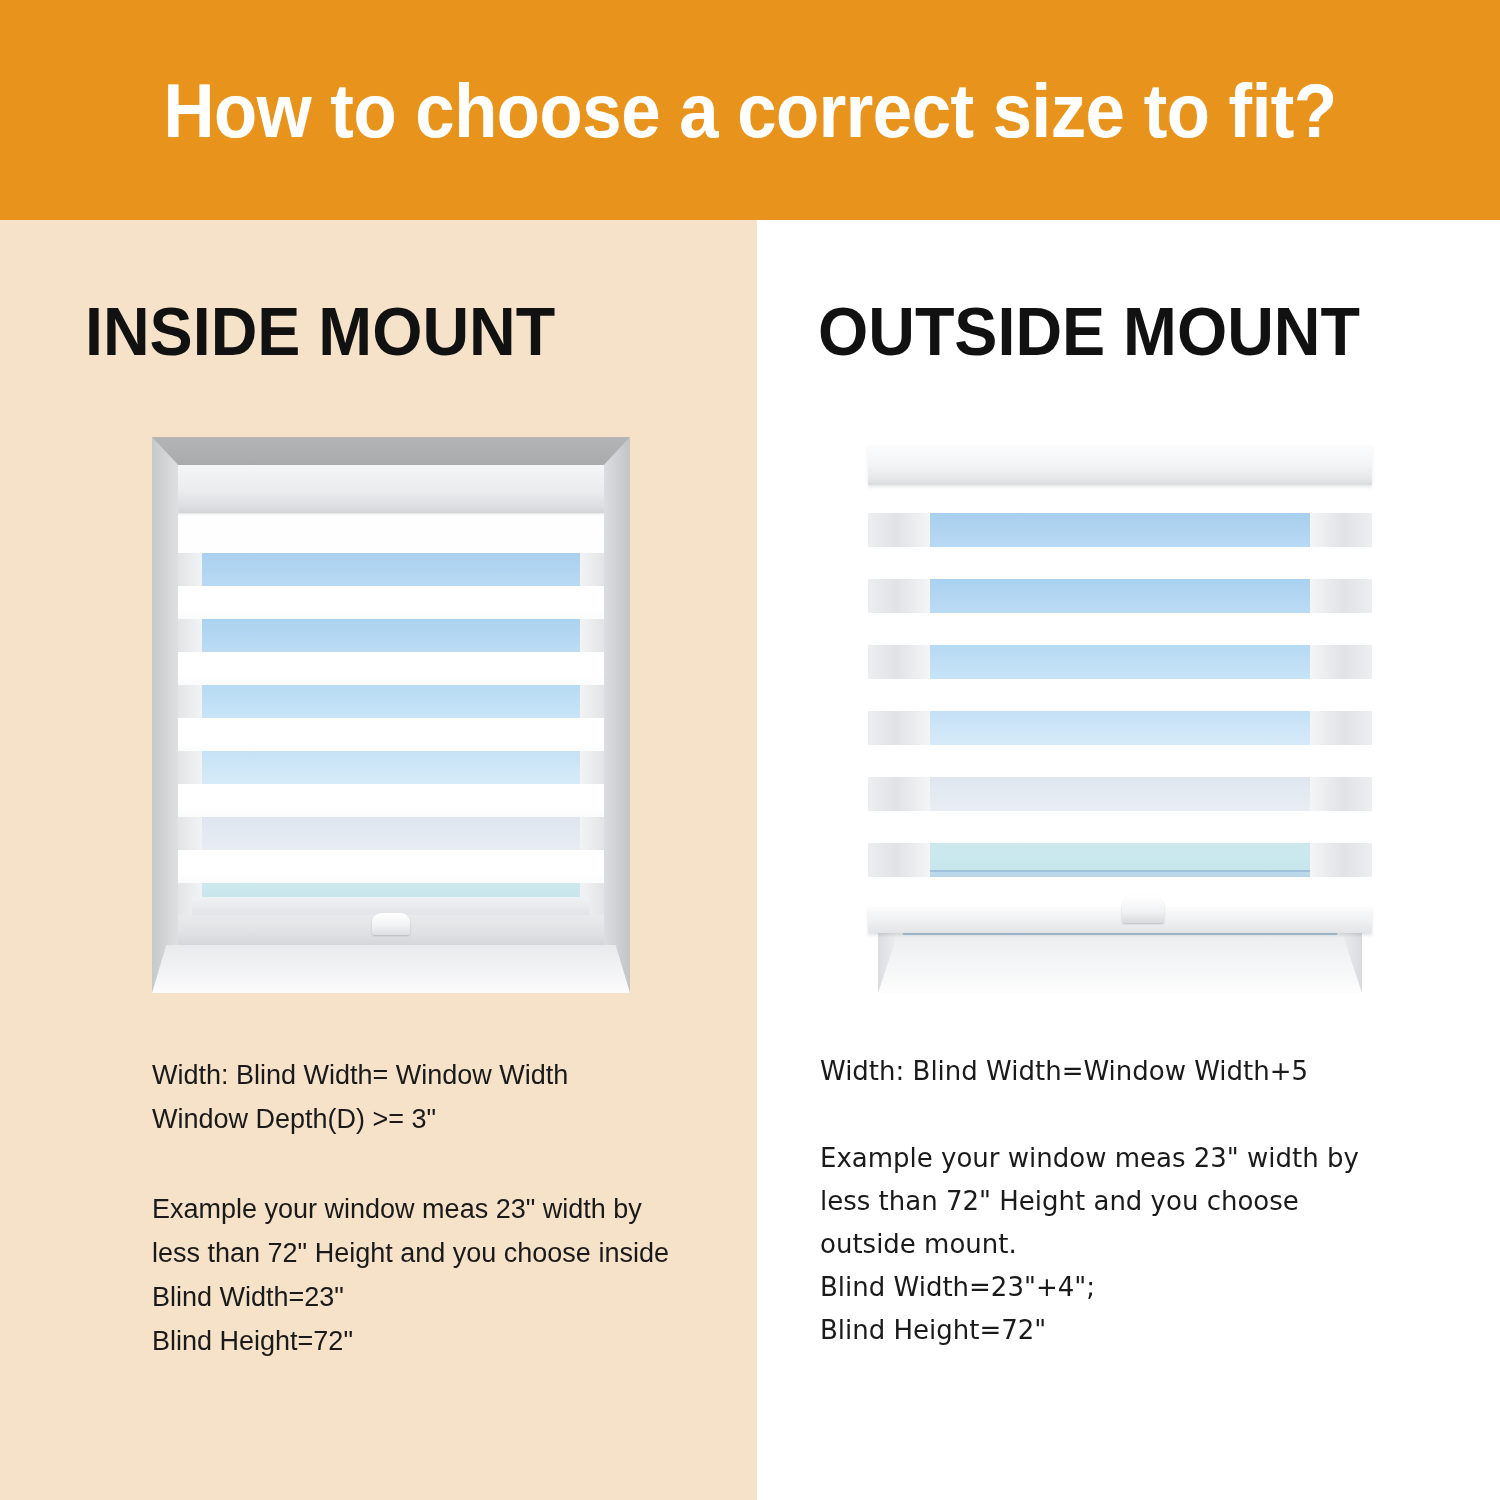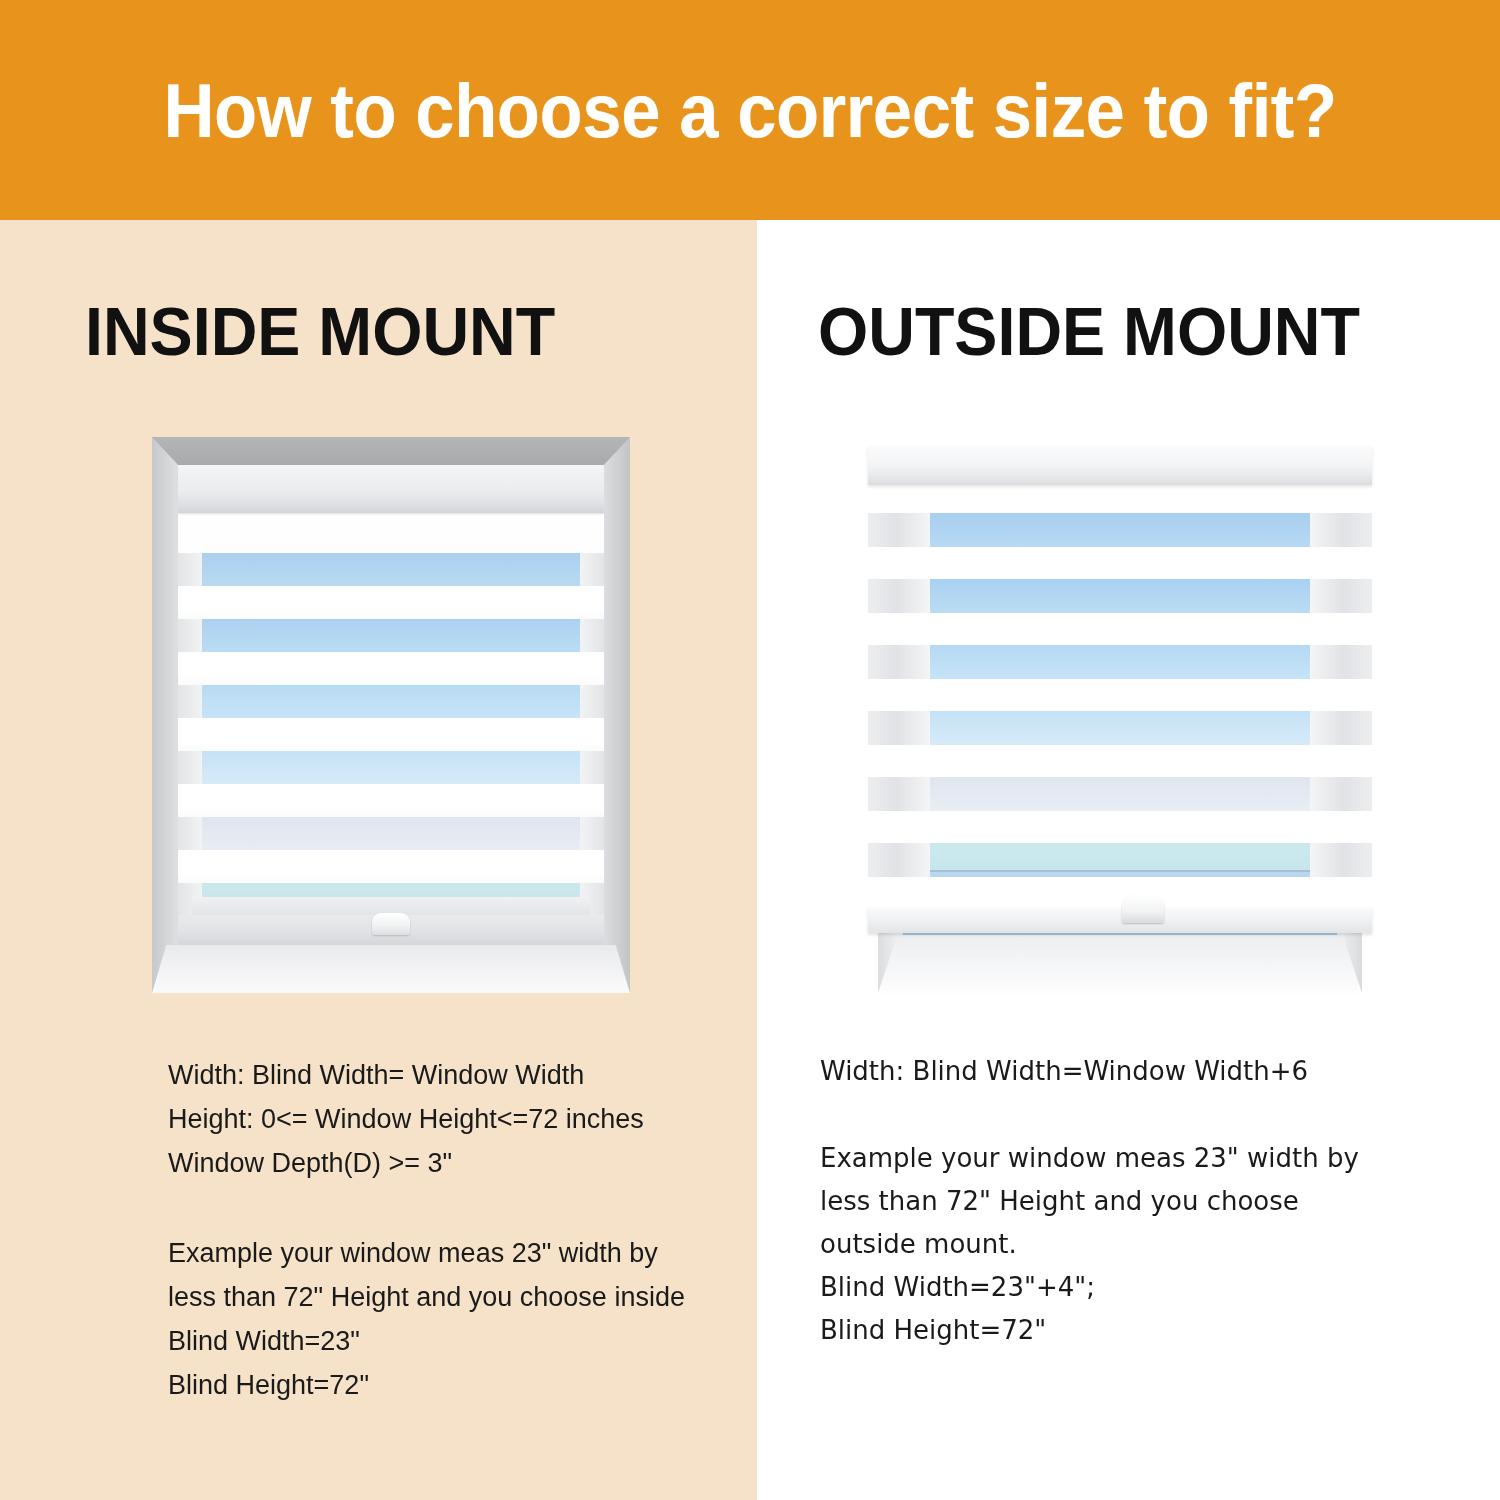--- a/index.html
+++ b/index.html
@@ -79,21 +79,21 @@
   }
   .heading-left  { left: 85px;  top: 292px; }
   .heading-right { left: 818px; top: 292px; }
 
   
   .copy-block {
     position: absolute;
     color: #1a1a1a;
   }
   .copy-left {
-    left: 168px;
+    left: 152px;
     top: 1053px;
     width: 585px;
     font-family: "Liberation Sans", sans-serif;
     font-size: 27px;
     line-height: 44px;
   }
   .copy-right {
     left: 820px;
     top: 1050px;
     width: 600px;
@@ -531,31 +531,30 @@
       <div class="ow-tint-cap-r" style="left:450px;top:406px;height:34px;"></div>
 
       <div class="ow-headrail"></div>
       <div class="ow-bottomrail"></div>
       <div class="ow-pull"></div>
     </div>
   </div>
 
   <div class="copy-block copy-left">
     <p>Width: Blind Width= Window Width</p>
-    <p>Height: 0&lt;= Window Height&lt;=72 inches</p>
     <p>Window Depth(D) &gt;= 3"</p>
     <div class="copy-gap"></div>
     <p>Example your window meas 23" width by</p>
     <p>less than 72" Height and you choose inside</p>
     <p>Blind Width=23"</p>
     <p>Blind Height=72"</p>
   </div>
 
   <div class="copy-block copy-right">
-    <p>Width: Blind Width=Window Width+6</p>
+    <p>Width: Blind Width=Window Width+5</p>
     <div class="copy-gap-r"></div>
     <p>Example your window meas 23" width by</p>
     <p>less than 72" Height and you choose</p>
     <p>outside mount.</p>
     <p>Blind Width=23"+4";</p>
     <p>Blind Height=72"</p>
   </div>
 
 </div>
 

